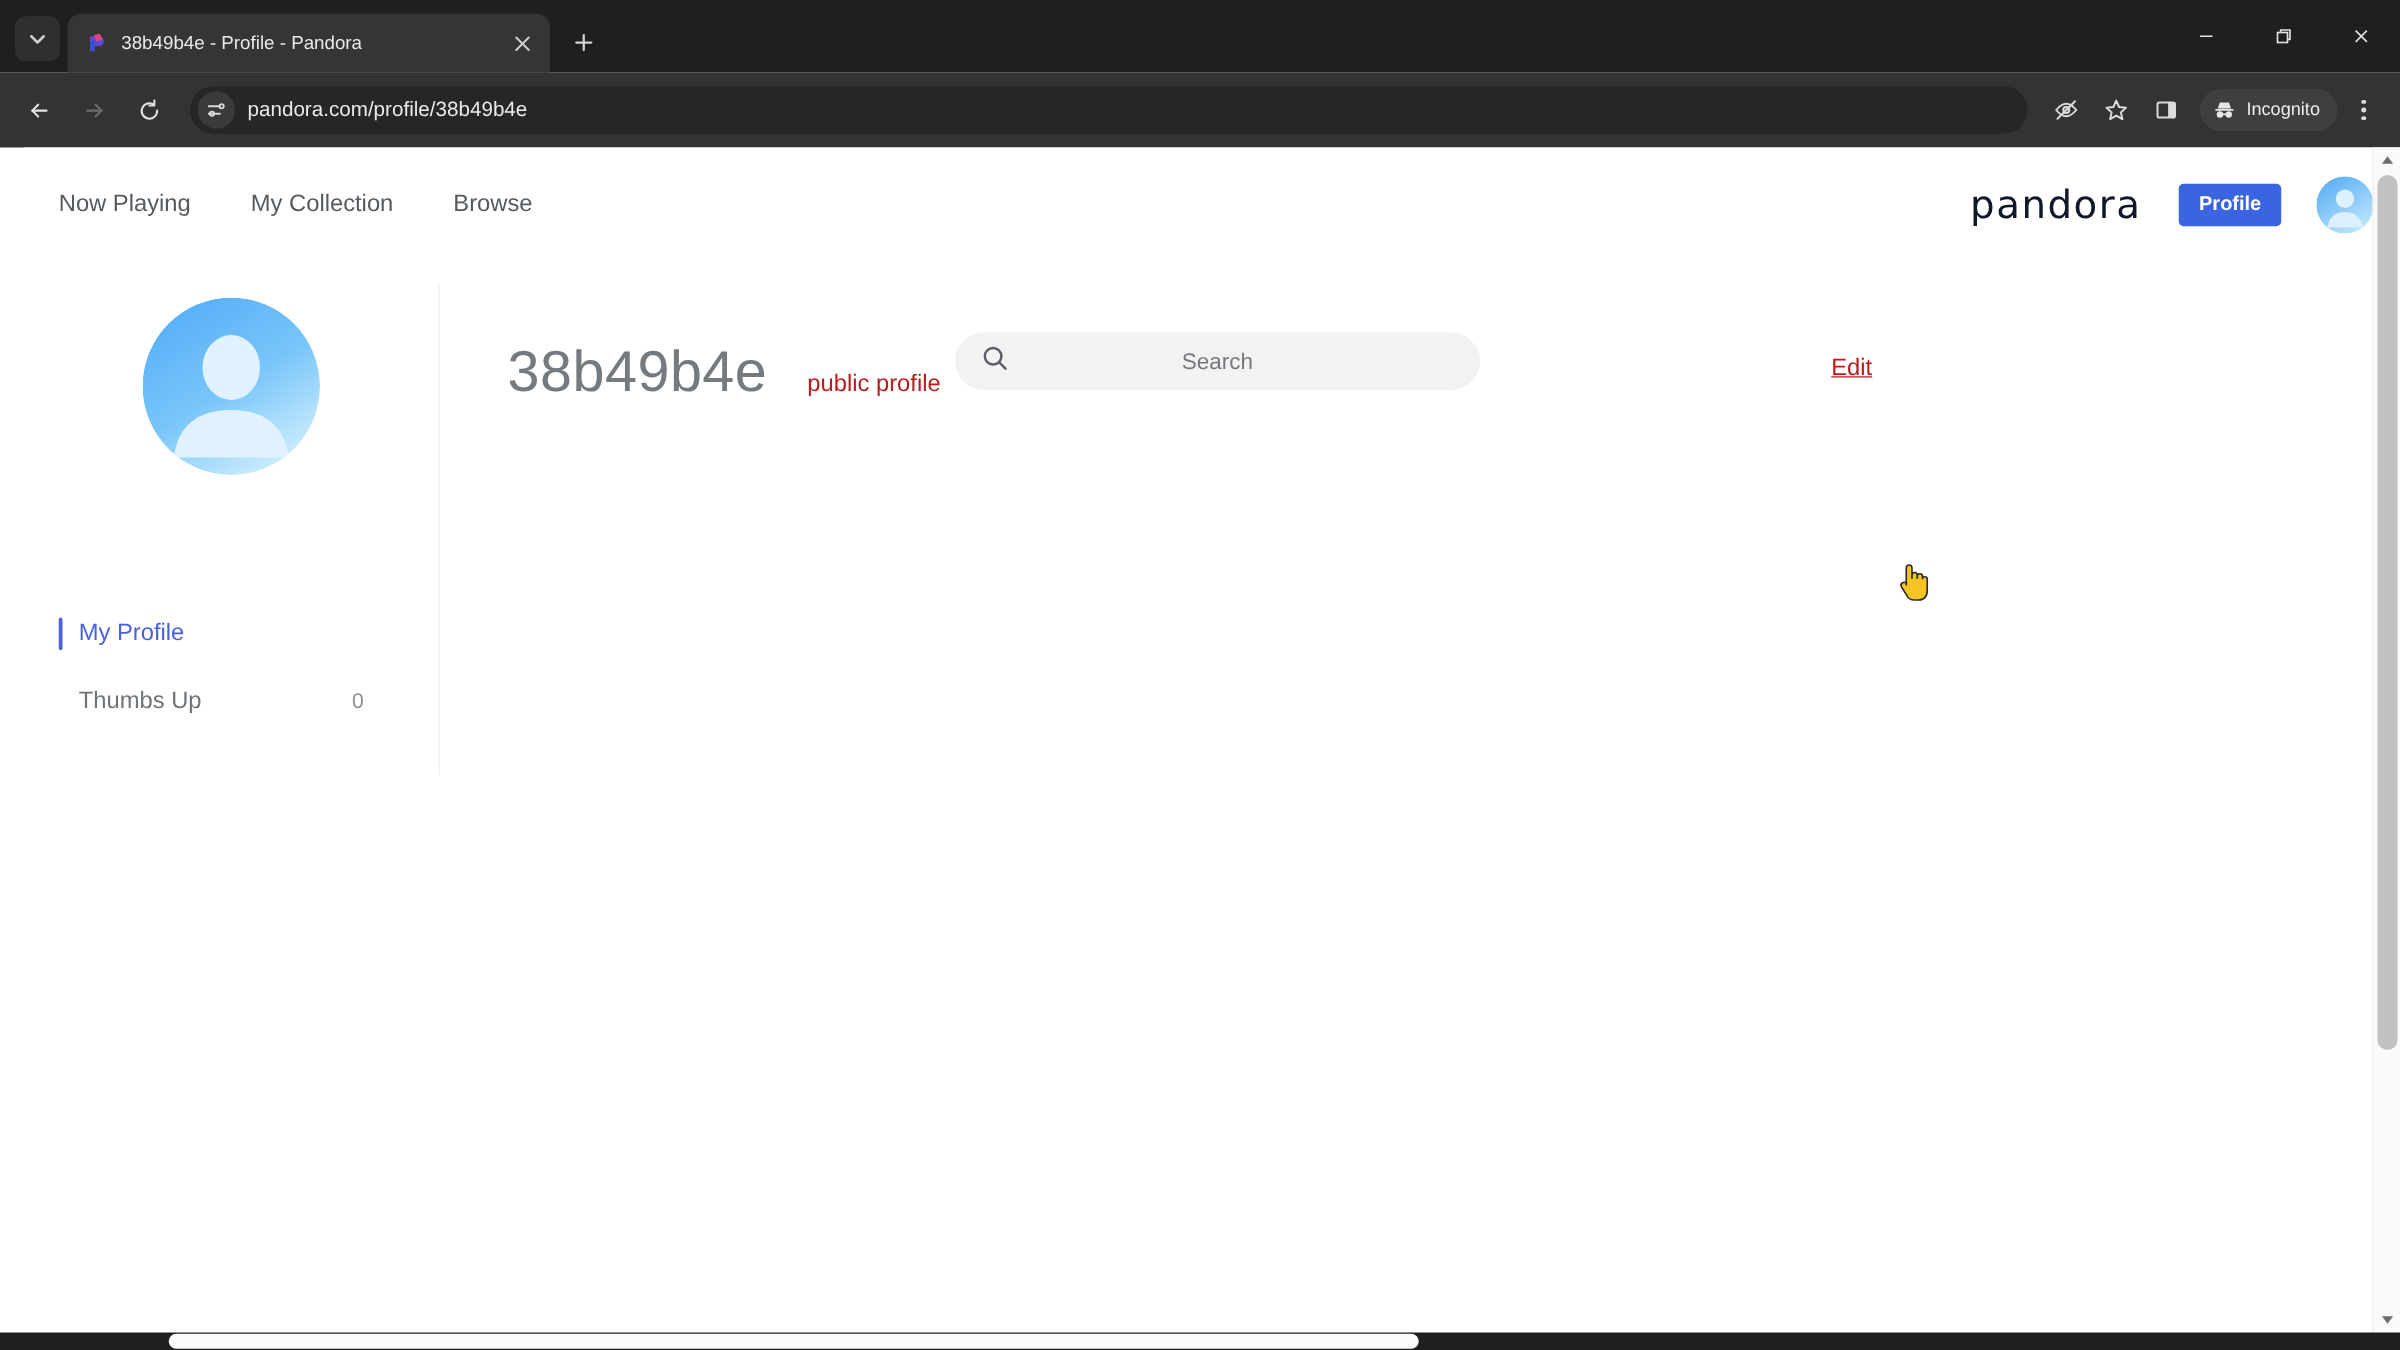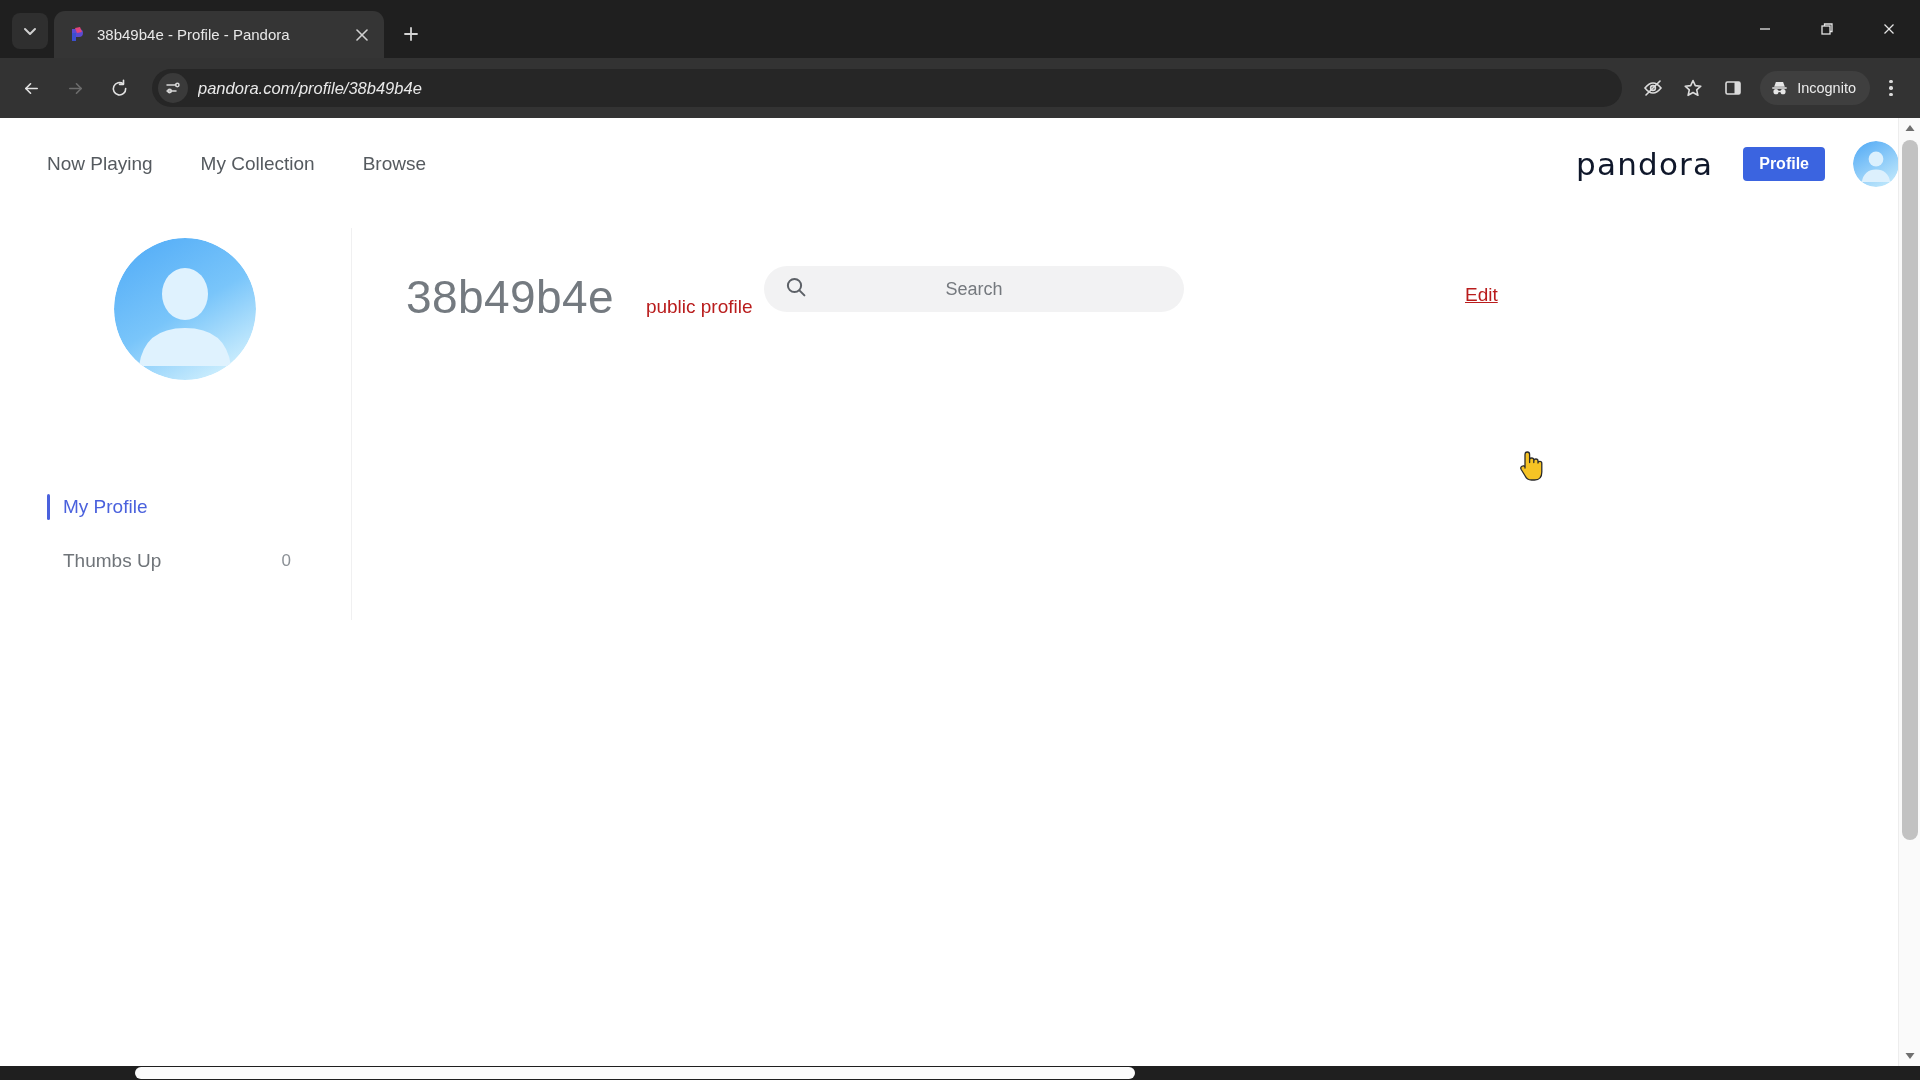--- a/index.html
+++ b/index.html
@@ -19,21 +19,21 @@
   }
   .tab-search {
     width: 36px; height: 36px; margin: 0 6px 9px 6px;
     border-radius: 8px; background: #2f2f2f;
     display: flex; align-items: center; justify-content: center;
     flex: 0 0 auto; cursor: pointer;
   }
   .tab-search svg { width: 16px; height: 16px; fill: none; stroke: #cfcfcf; stroke-width: 2; }
 
   .tab {
-    height: 47px; width: 330px; background: #353535;
+    height: 47px; width: 386px; background: #353535;
     border-radius: 11px 11px 0 0;
     display: flex; align-items: center; padding: 0 10px 0 14px;
     position: relative; flex: 0 0 auto; cursor: default;
   }
   .tab-favicon {
     width: 18px; height: 18px; flex: 0 0 auto; margin-right: 11px;
     position: relative;
   }
   .tab-title {
     flex: 1 1 auto; color: #e8e8e8; font-size: 15px;
@@ -66,21 +66,20 @@
     width: 38px; height: 38px; border-radius: 50%; margin-right: 6px;
     display: flex; align-items: center; justify-content: center; cursor: pointer; flex: 0 0 auto;
   }
   .nav-btn svg { width: 19px; height: 19px; fill: none; stroke: #e3e3e3; stroke-width: 1.7; }
   .nav-btn.disabled svg { stroke: #6d6d6d; }
 
   .omnibox {
     flex: 1 1 auto; height: 38px; background: #262626; border-radius: 19px;
     display: flex; align-items: center; margin: 0 10px 0 8px; padding: 0 6px 0 6px;
     min-width: 0;
-    font-style: italic;
   }
   .site-icon {
     width: 30px; height: 30px; border-radius: 50%; background: #3a3a3a;
     display: flex; align-items: center; justify-content: center; flex: 0 0 auto; margin-right: 10px; cursor: pointer;
   }
   .site-icon svg { width: 16px; height: 16px; stroke: #d8d8d8; stroke-width: 1.5; fill: none; }
   .url { color: #e9e9e9; font-size: 16.5px; white-space: nowrap; overflow: hidden; text-overflow: ellipsis; }
 
   .tb-icon {
     width: 38px; height: 38px; border-radius: 50%; display: flex;

